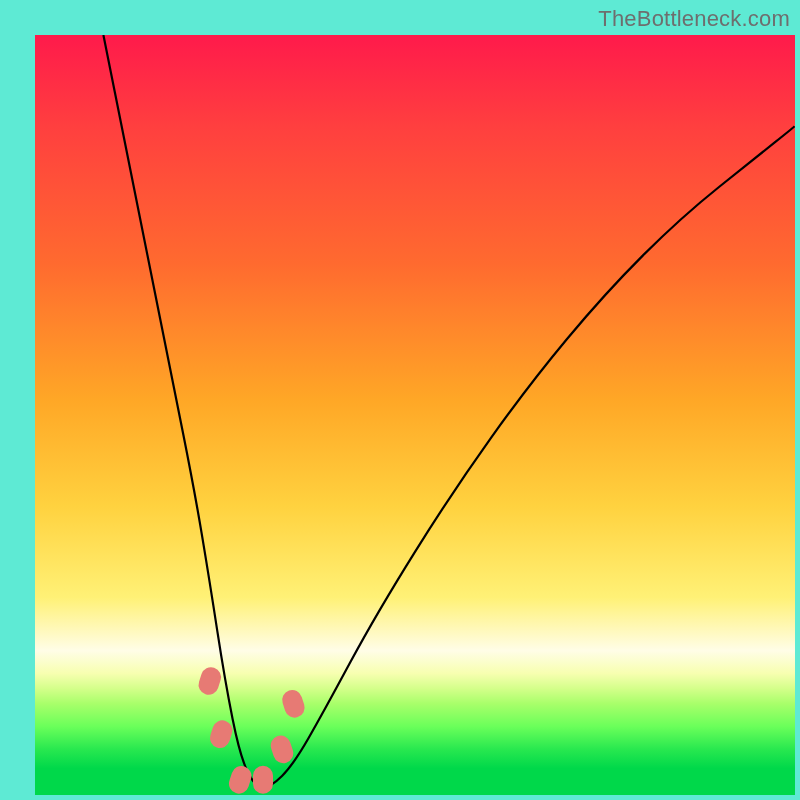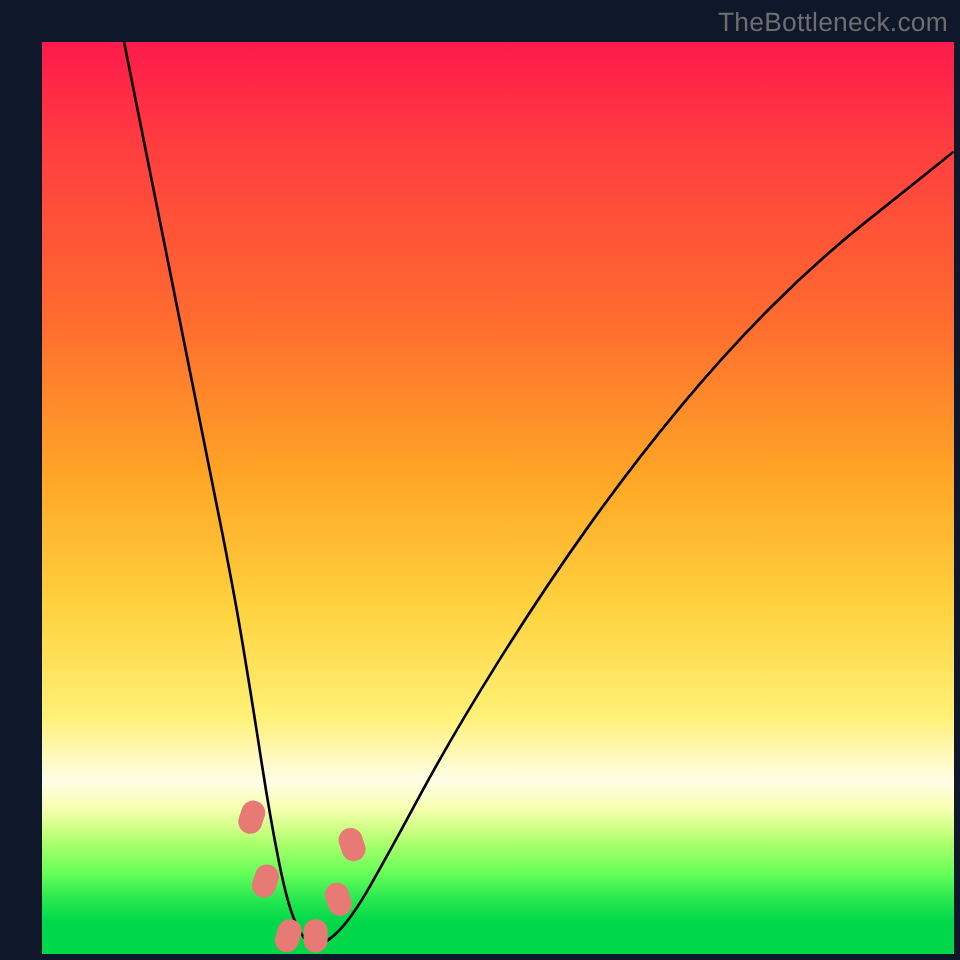--- a/index.html
+++ b/index.html
@@ -9,21 +9,21 @@
     height: 800px;
     background: #000;
     overflow: hidden;
   }
   .frame {
     position: absolute;
     left: 0;
     top: 0;
     width: 800px;
     height: 800px;
-    background: #0f172a;
+    background: #5eead4;
   }
   .plot {
     position: absolute;
     left: 35px;
     top: 35px;
     width: 760px;
     height: 760px;
     
     background: linear-gradient(
       to bottom,

